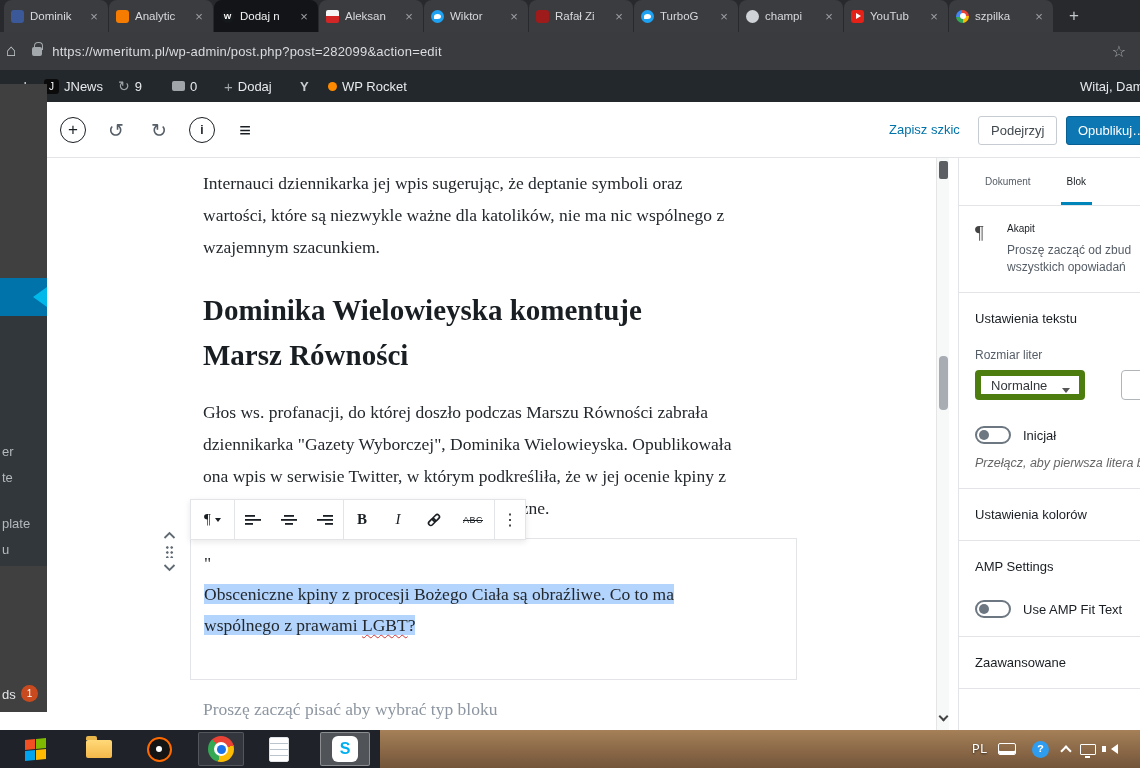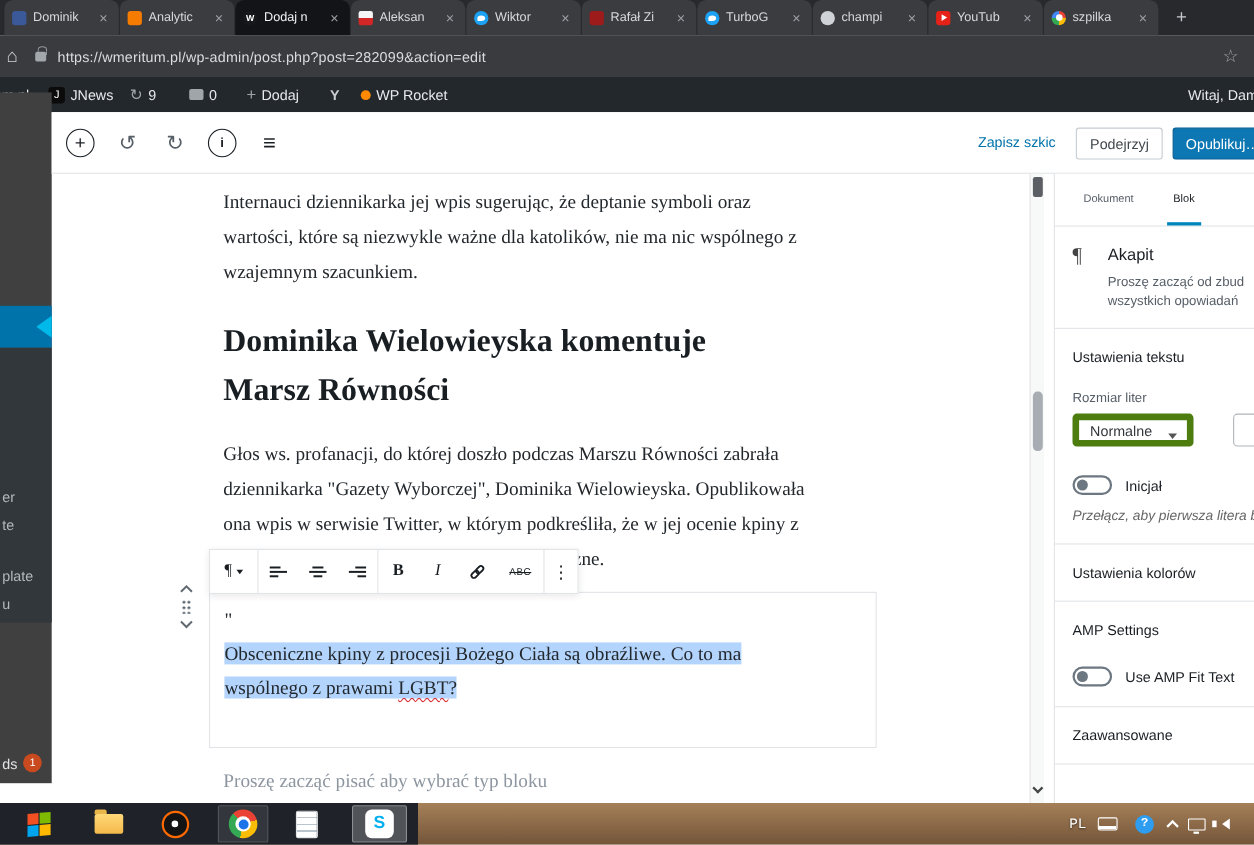--- a/index.html
+++ b/index.html
@@ -105,21 +105,21 @@
   .sc-down { position:absolute; left:3px; bottom:10px; width:7px; height:7px; border-right:2px solid #444; border-bottom:2px solid #444; transform:rotate(45deg); }
 
   
   #inspector { position:absolute; left:958px; top:158px; width:280px; height:572px; background:#fff; border-left:1px solid #e2e4e7; font-size:13px; color:#191e23; }
   .itabs { height:48px; border-bottom:1px solid #e2e4e7; display:flex; padding-left:8px; }
   .itab { padding:0 18px; display:flex; align-items:center; color:#555d66; font-size:10px; position:relative; }
   .itab.active { color:#191e23; }
   .itab.active::after { content:""; position:absolute; left:12px; right:12px; bottom:0; height:3px; background:#0085ba; }
   .icard { display:flex; padding:16px; border-bottom:1px solid #e2e4e7; }
   .icard .pic { width:32px; font-family:"Liberation Serif",serif; font-size:19px; color:#444; } .icard .pic::before { content:"¶"; }
-  .icard .nm { font-size:15px; margin:1px 0 8px; }
+  .icard .nm { font-size:10px; margin:1px 0 8px; }
   .icard .dsc { font-size:12px; color:#555d66; line-height:17px; white-space:nowrap; }
   .ipanel { border-bottom:1px solid #e2e4e7; padding:18px 16px; }
   .ttl2 { font-size:13px; font-weight:500; color:#191e23; }
   .flabel { font-size:12px; color:#555d66; margin:22px 0 8px; }
   .selrow { position:relative; height:30px; }
   .select { width:110px; height:30px; border:6px solid #4d7c0f; border-radius:4px; background:#fff; display:flex; align-items:center; padding:0 24px 0 10px; font-size:13px; color:#32373c; position:relative; }
   .select::after { content:""; position:absolute; right:9px; top:12px; border-left:4px solid transparent; border-right:4px solid transparent; border-top:5px solid #555; }
   .numin { position:absolute; left:146px; top:0; width:64px; height:30px; border:1px solid #b0b5ba; border-radius:4px; background:#fff; }
   .trow { display:flex; align-items:center; gap:12px; margin-top:26px; }
   .toggle { width:36px; height:18px; border:2px solid #6c7781; border-radius:10px; background:#fff; position:relative; flex:0 0 36px; }

